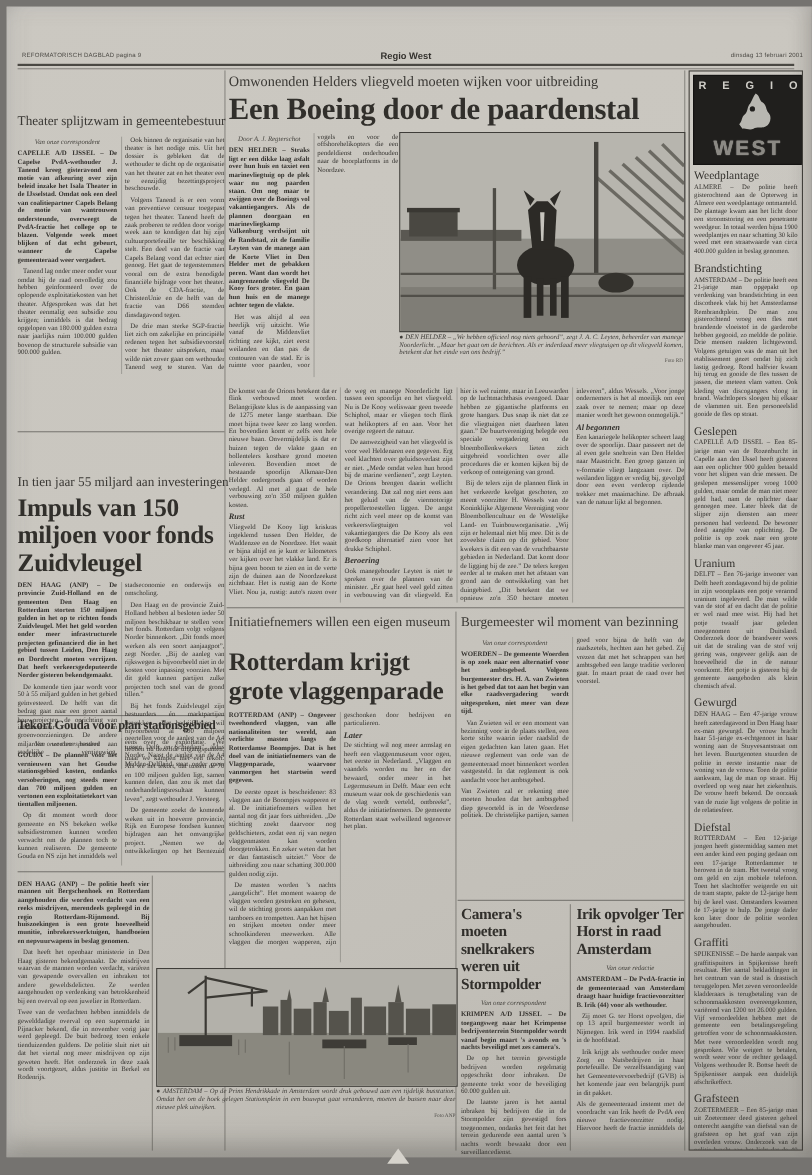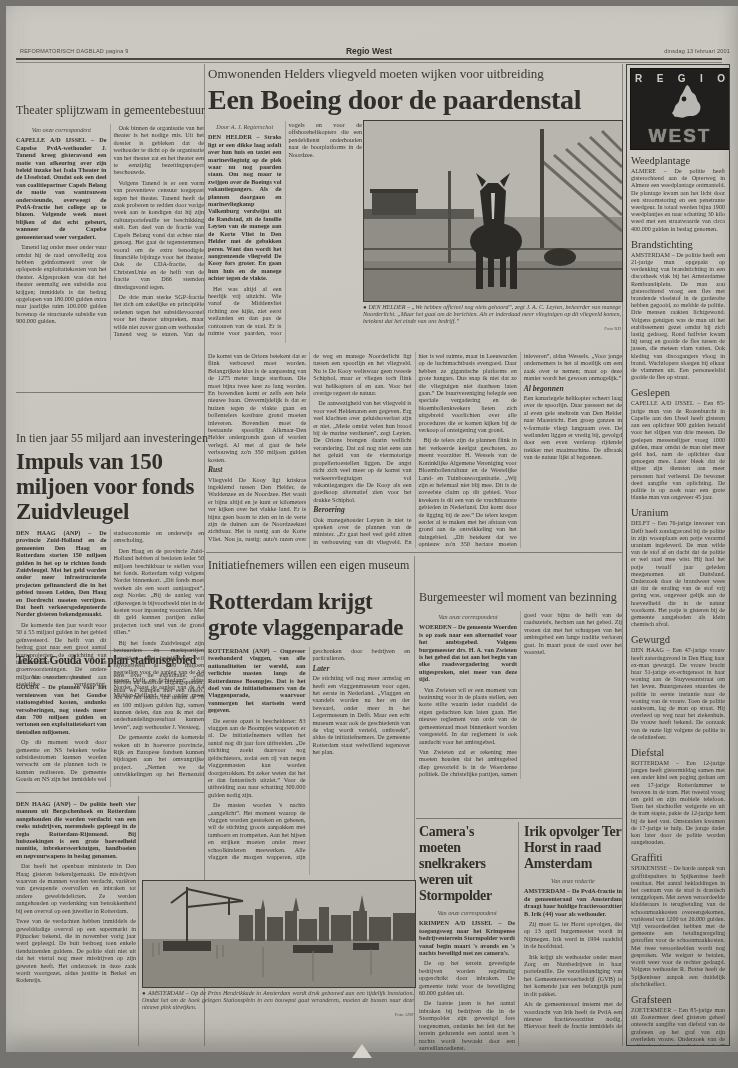--- a/index.html
+++ b/index.html
@@ -172,21 +172,21 @@
     <div class="headline" style="font-size:23px;line-height:26px;margin-top:16px;">Rotterdam krijgt grote vlaggenparade</div>
     <div class="cols" style="column-count:2;height:228px;margin-top:6px;">
       <div class="lead">ROTTERDAM (ANP) – Ongeveer tweehonderd vlaggen, van alle nationaliteiten ter wereld, aan verlichte masten langs de Rotterdamse Boompjes. Dat is het doel van de initiatiefnemers van de Vlaggenparade, waarvoor vanmorgen het startsein werd gegeven.</div>
       <div class="p">De eerste opzet is bescheidener: 83 vlaggen aan de Boompjes wapperen er al. De initiatiefnemers willen het aantal nog dit jaar fors uitbreiden. „De stichting zoekt daarvoor nog geldschieters, zodat een rij van negen vlaggenmasten kan worden doorgetrokken. En zeker weten dat het er dan fantastisch uitziet.” Voor de uitbreiding zou naar schatting 300.000 gulden nodig zijn.</div>
       <div class="p">De masten worden 's nachts „aangelicht”. Het moment waarop de vlaggen worden gestreken en gehesen, wil de stichting groots aanpakken met tamboers en trompetten. Aan het hijsen en strijken moeten onder meer schoolkinderen meewerken. Alle vlaggen die morgen wapperen, zijn geschonken door bedrijven en particulieren.</div>
       <div class="subhead">Later</div>
       <div class="p0">De stichting wil nog meer armslag en heeft een vlaggenmuseum voor ogen, het eerste in Nederland. „Vlaggen en vaandels worden nu her en der bewaard, onder meer in het Legermuseum in Delft. Maar een echt museum waar ook de geschiedenis van de vlag wordt verteld, ontbreekt”, aldus de initiatiefnemers. De gemeente Rotterdam staat welwillend tegenover het plan.</div>
     </div>
   </div>
 
-  <div class="abs" style="left:413px;top:552px;width:203px;margin-top:32px;">
+  <div class="abs" style="left:413px;top:552px;width:203px;">
     <div class="kicker">Burgemeester wil moment van bezinning</div>
     <div class="cols" style="column-count:2;height:168px;margin-top:6px;">
       <div class="byline">Van onze correspondent</div>
       <div class="lead">WOERDEN – De gemeente Woerden is op zoek naar een alternatief voor het ambtsgebed. Volgens burgemeester drs. H. A. van Zwieten is het gebed dat tot aan het begin van elke raadsvergadering wordt uitgesproken, niet meer van deze tijd.</div>
       <div class="p">Van Zwieten wil er een moment van bezinning voor in de plaats stellen, een korte stilte waarin ieder raadslid de eigen gedachten kan laten gaan. Het nieuwe reglement van orde van de gemeenteraad moet binnenkort worden vastgesteld. In dat reglement is ook aandacht voor het ambtsgebed.</div>
       <div class="p0">Van Zwieten zal er rekening mee moeten houden dat het ambtsgebed diep geworteld is in de Woerdense politiek. De christelijke partijen, samen goed voor bijna de helft van de raadszetels, hechten aan het gebed. Zij vrezen dat met het schrappen van het ambtsgebed een lange traditie verloren gaat. In maart praat de raad over het voorstel.</div>
     </div>
   </div>
 
   <div class="abs photo" style="left:136px;top:874px;width:272px;height:106px;">

